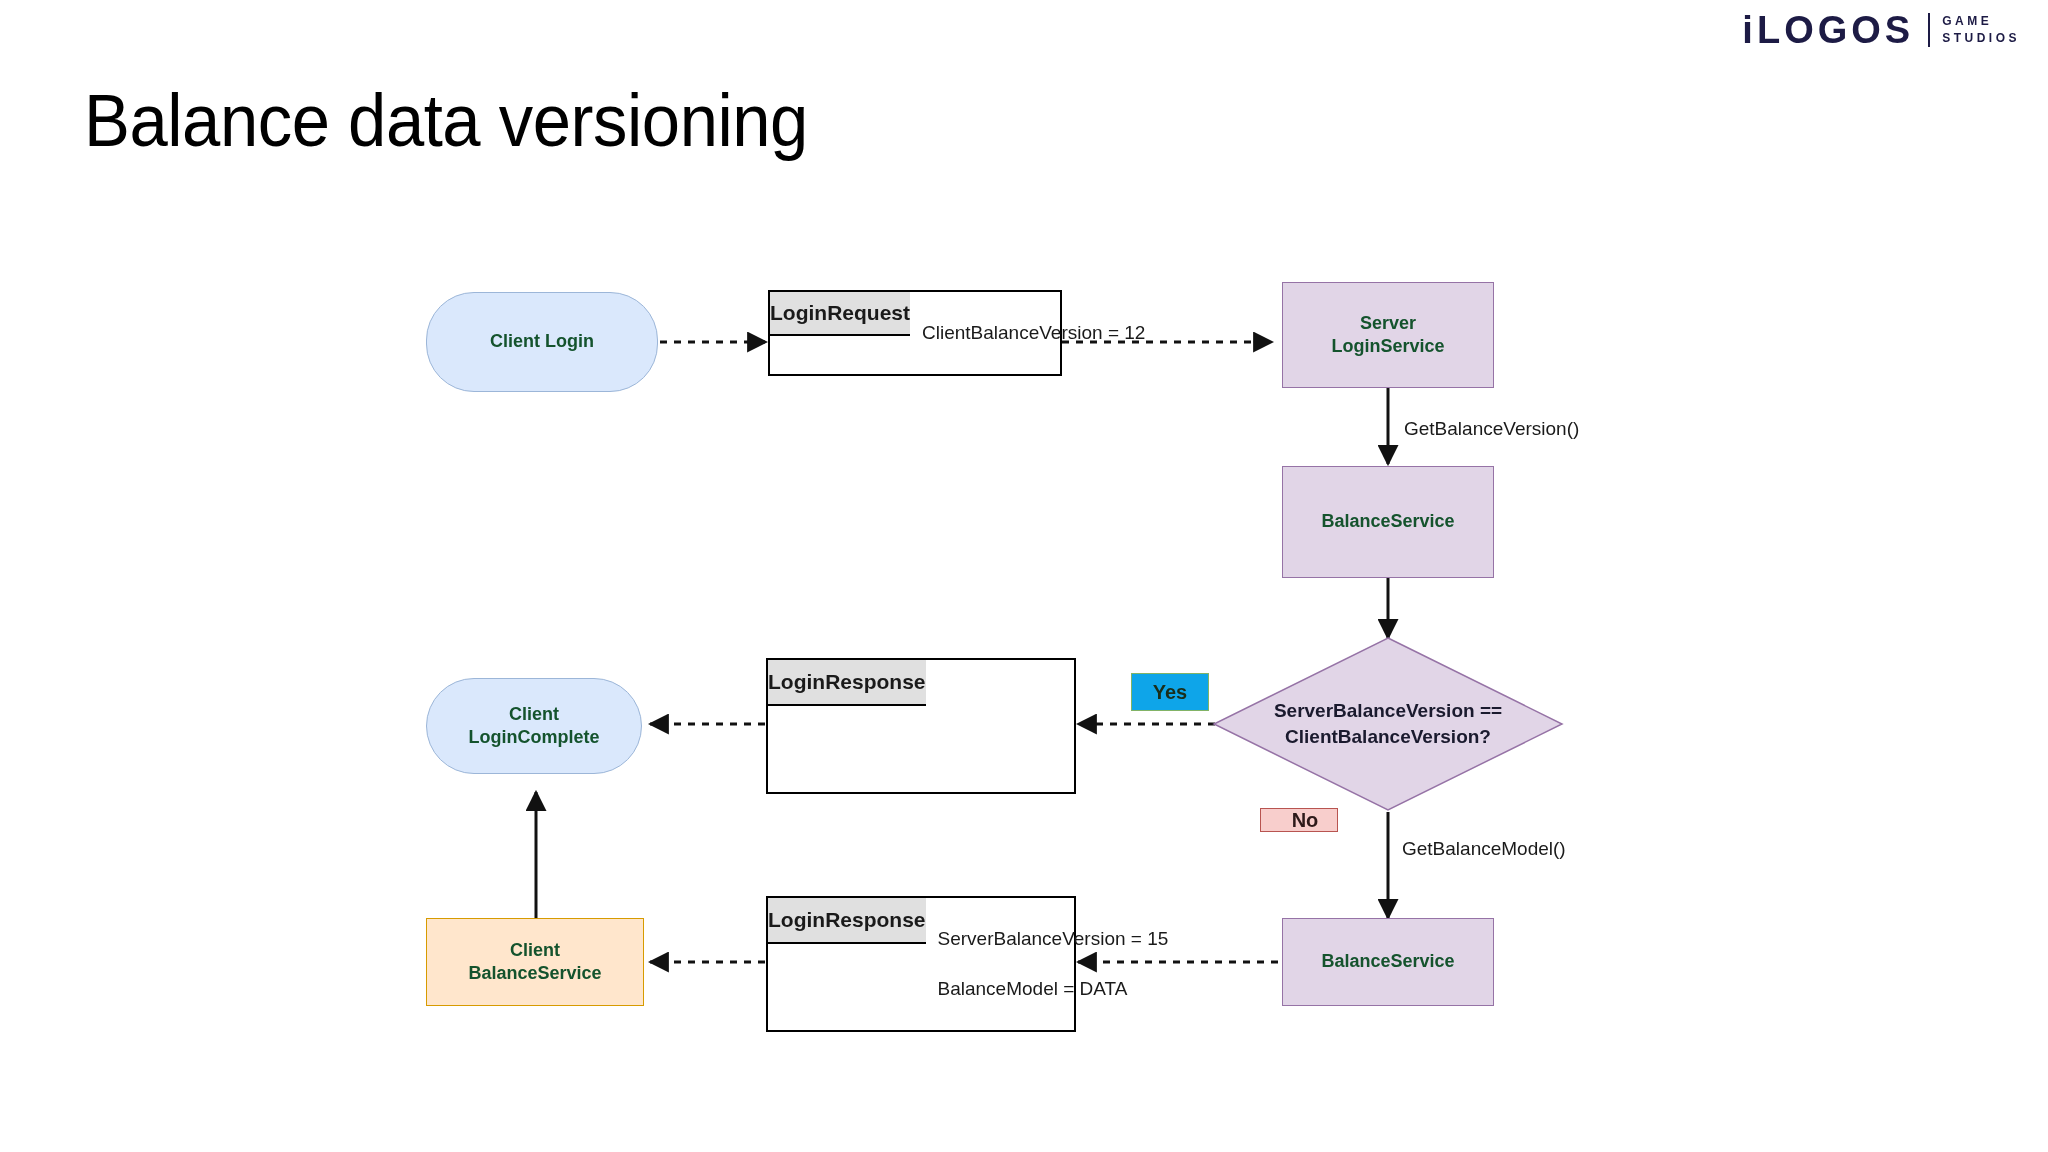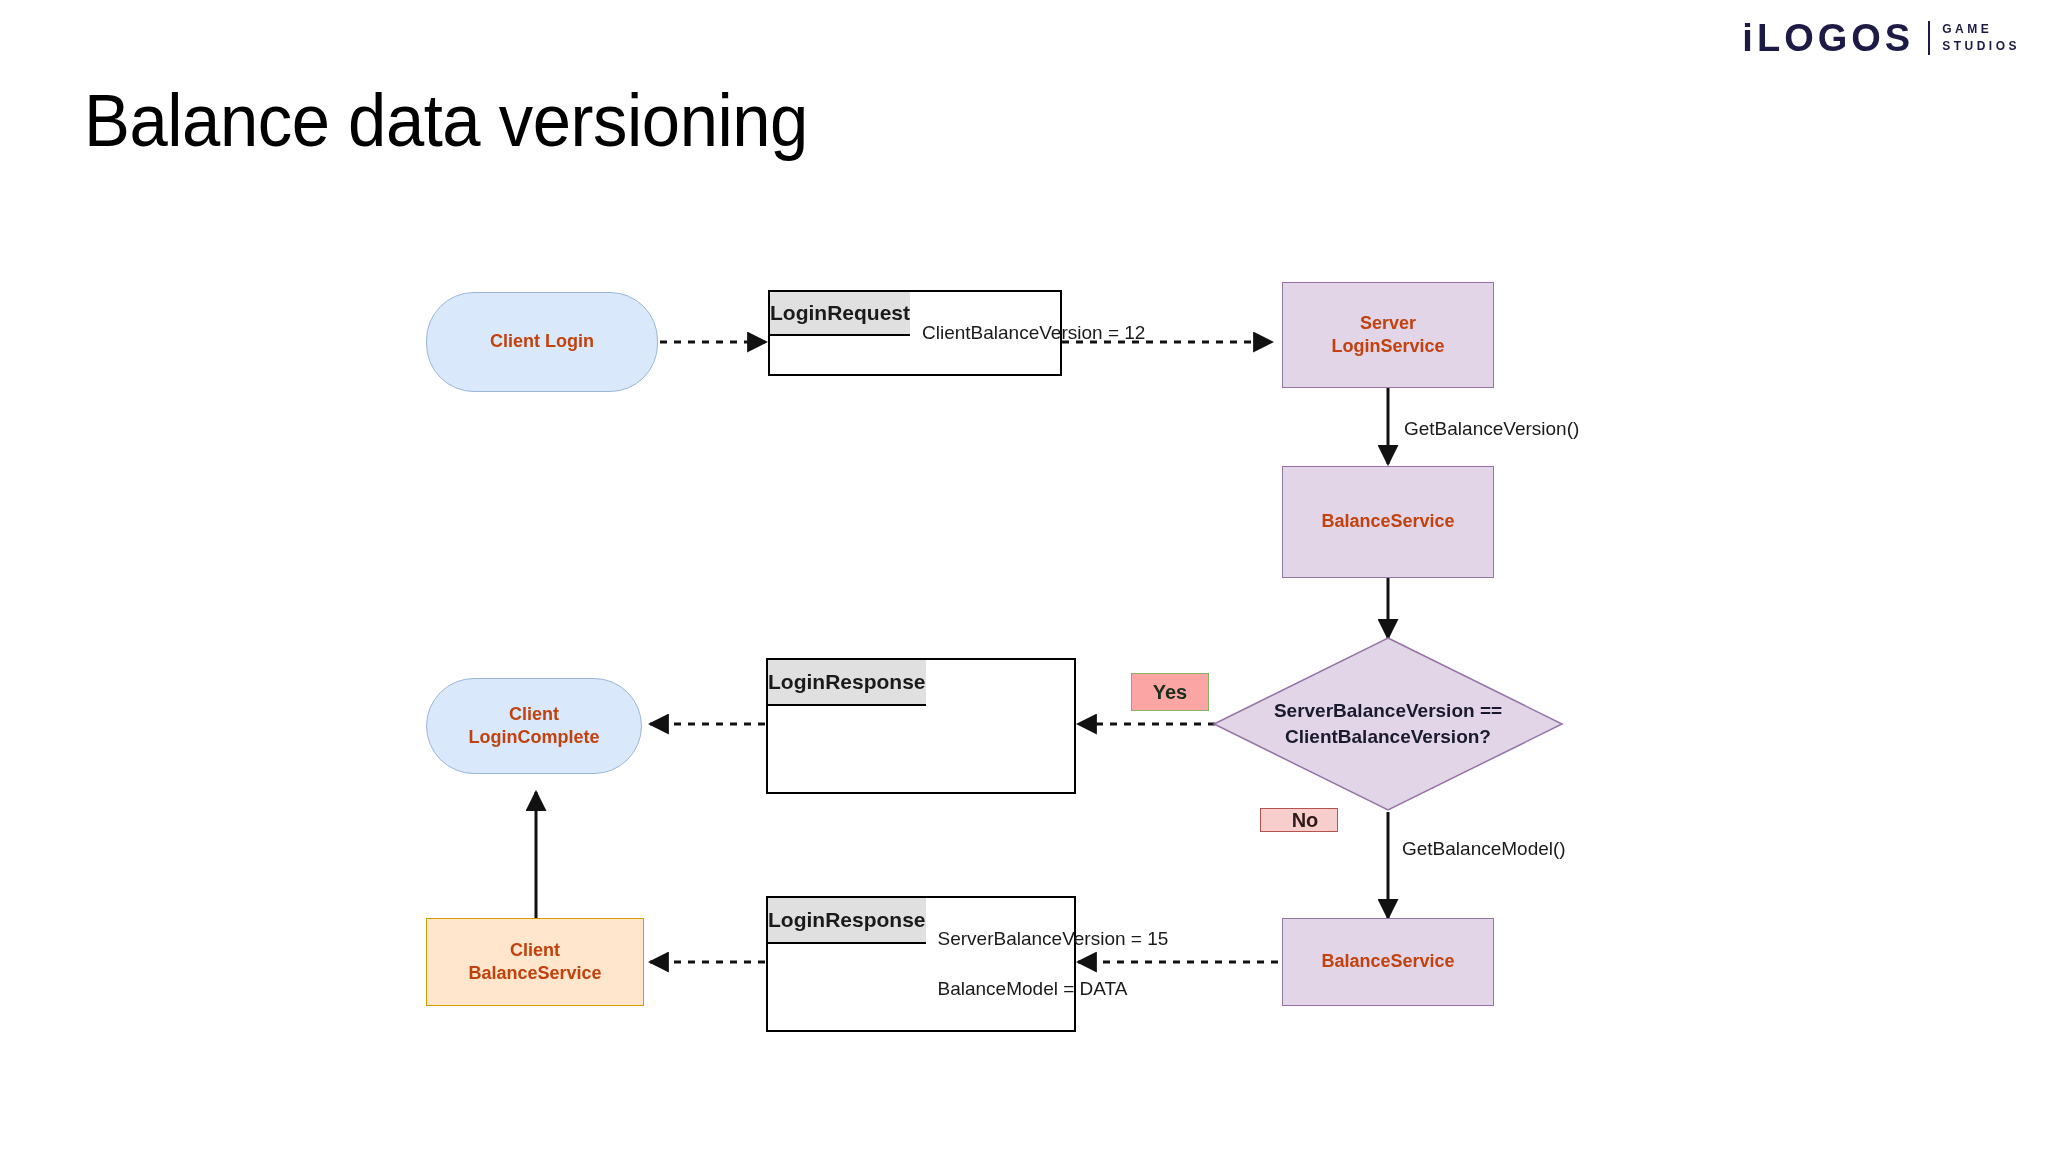--- a/index.html
+++ b/index.html
@@ -12,21 +12,21 @@
     height: 1152px;
     position: relative;
     overflow: hidden;
     font-family: "Liberation Sans", sans-serif;
     color: #000000;
   }
 
   
   .brand {
     position: absolute;
-    top: 16px;
+    top: 8px;
     right: 28px;
     display: flex;
     align-items: center;
     height: 44px;
   }
   .brand-word {
     font-family: "Liberation Sans", sans-serif;
     font-weight: bold;
     font-size: 38px;
     letter-spacing: 4px;
@@ -86,21 +86,21 @@
     position: absolute;
     box-sizing: border-box;
     display: flex;
     flex-direction: column;
     align-items: center;
     justify-content: center;
     text-align: center;
     font-family: "Liberation Sans", sans-serif;
     font-size: 18px;
     font-weight: bold;
-    color: #c2410c;
+    color: #14532d;
     line-height: 1.3;
   }
 
   .node-terminator {
     background: #dae8fc;
     border: 1.5px solid #9cb6d8;
     border-radius: 48px;
   }
 
   .node-service {
@@ -176,21 +176,21 @@
     position: absolute;
     box-sizing: border-box;
     display: flex;
     align-items: center;
     justify-content: center;
     font-family: "Liberation Sans", sans-serif;
     font-size: 20px;
     font-weight: bold;
   }
   .badge-yes {
-    background: #fca5a5;
+    background: #0ea5e9;
     border: 1.5px solid #82b366;
     color: #1a2e1a;
   }
   .badge-no {
     background: #f8cecc;
     border: 1.5px solid #b85450;
     color: #2e1a1a;
   }
 
   

